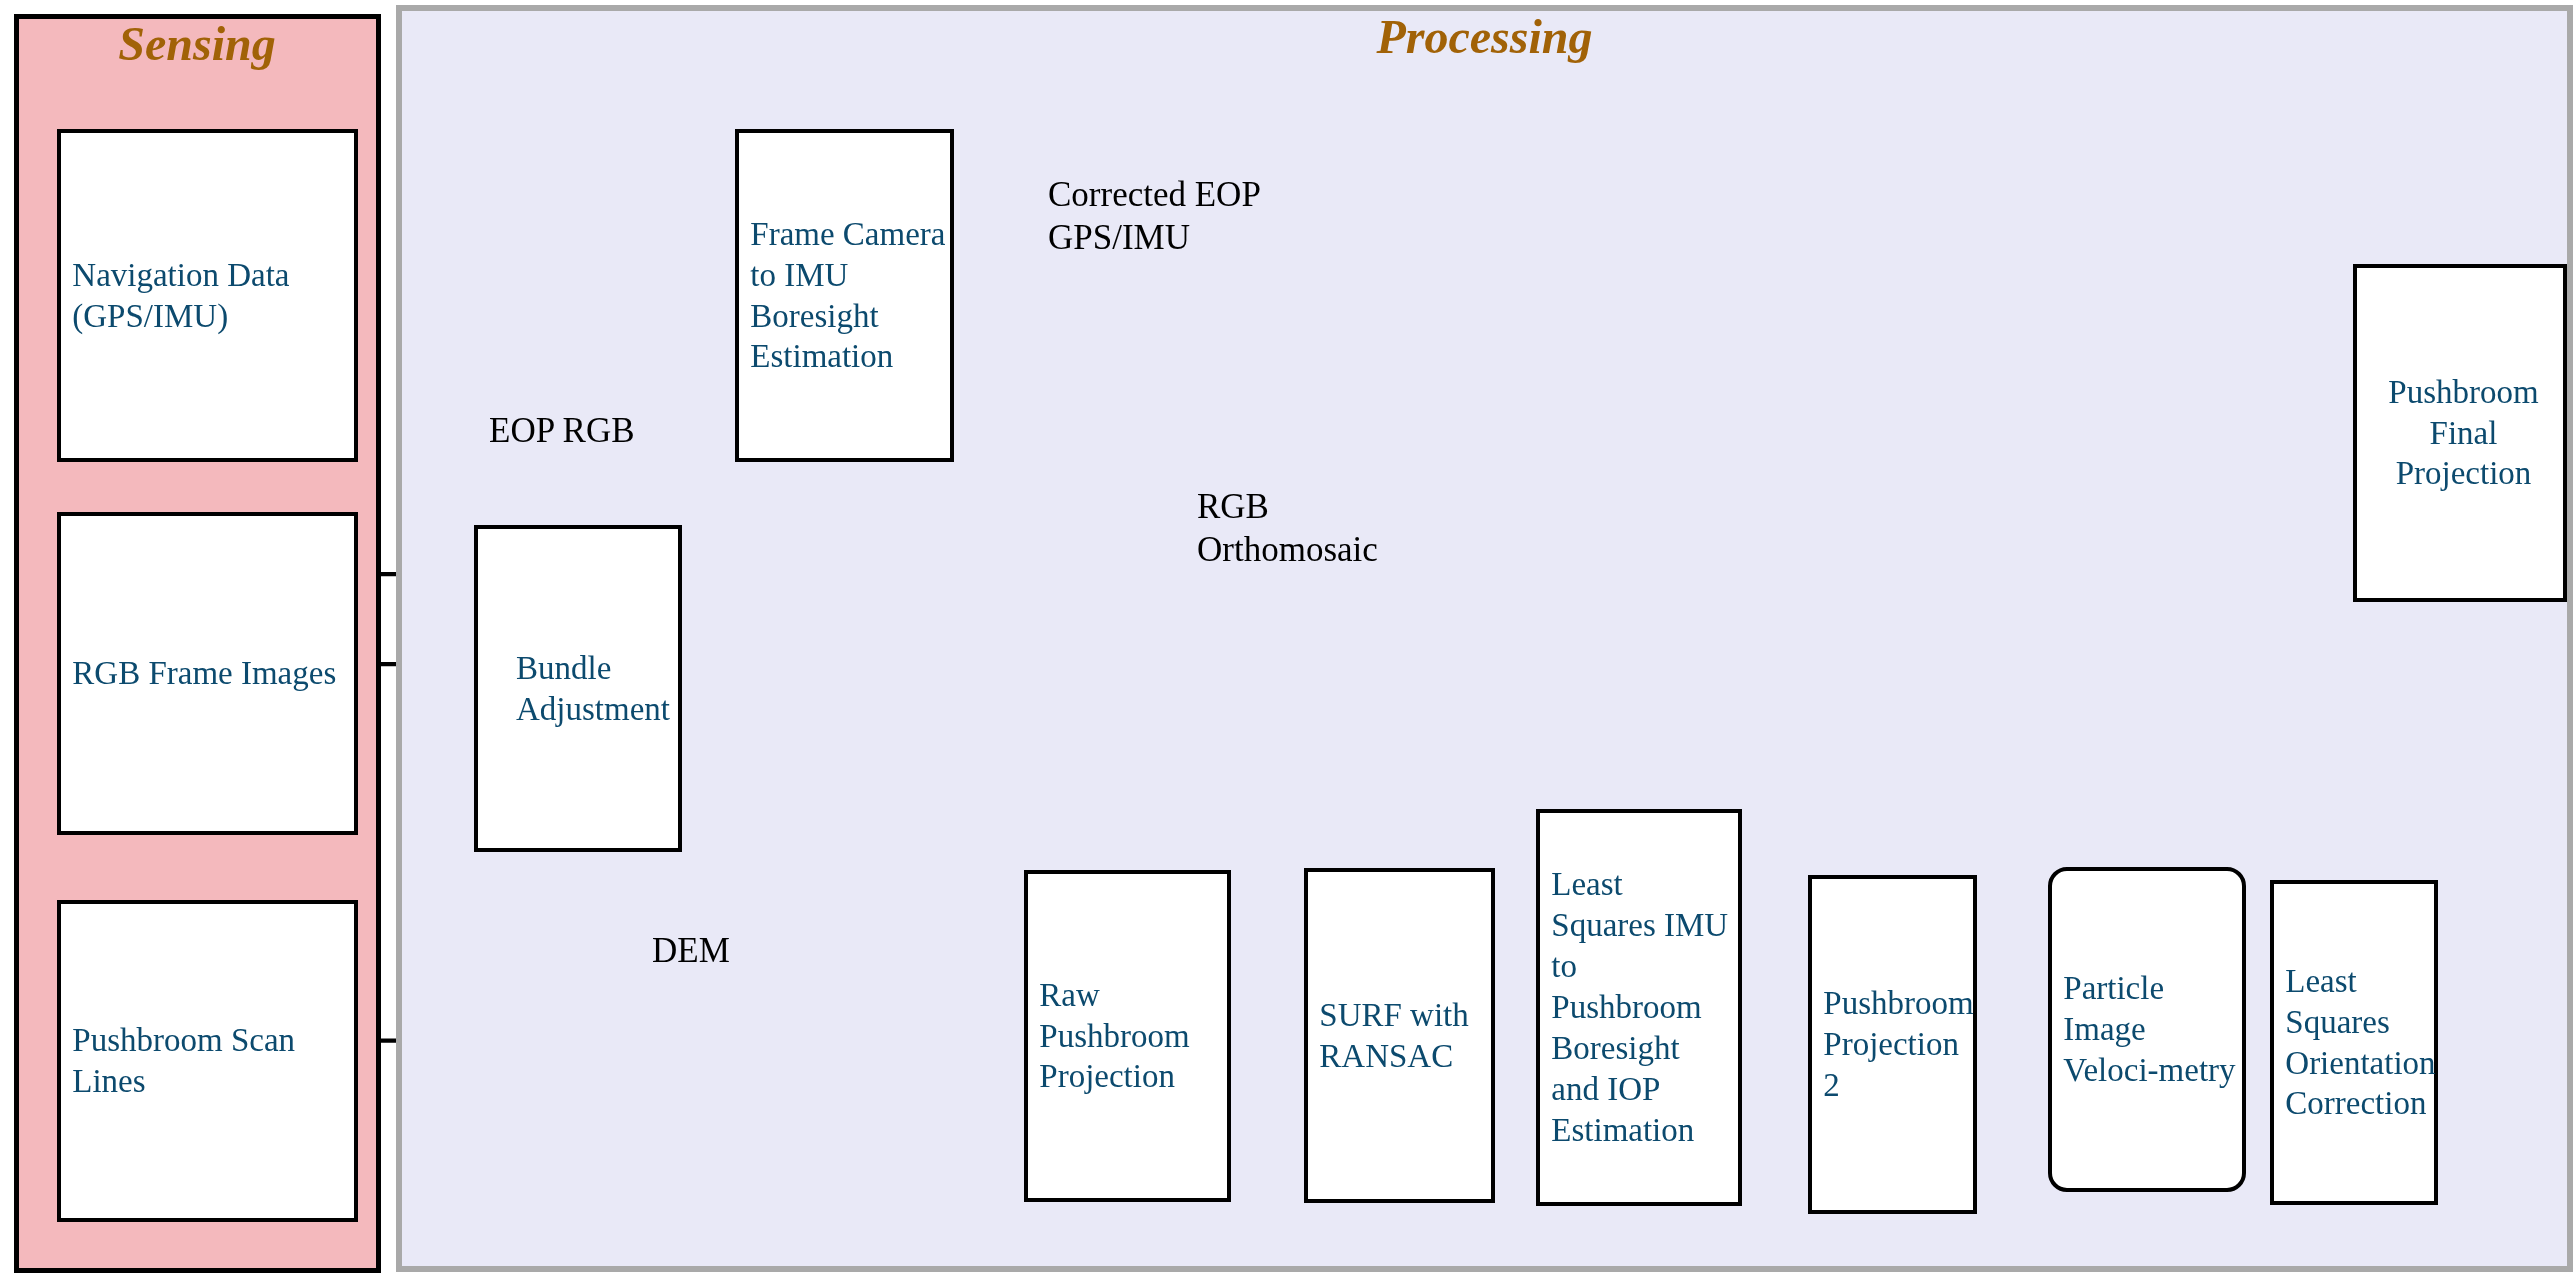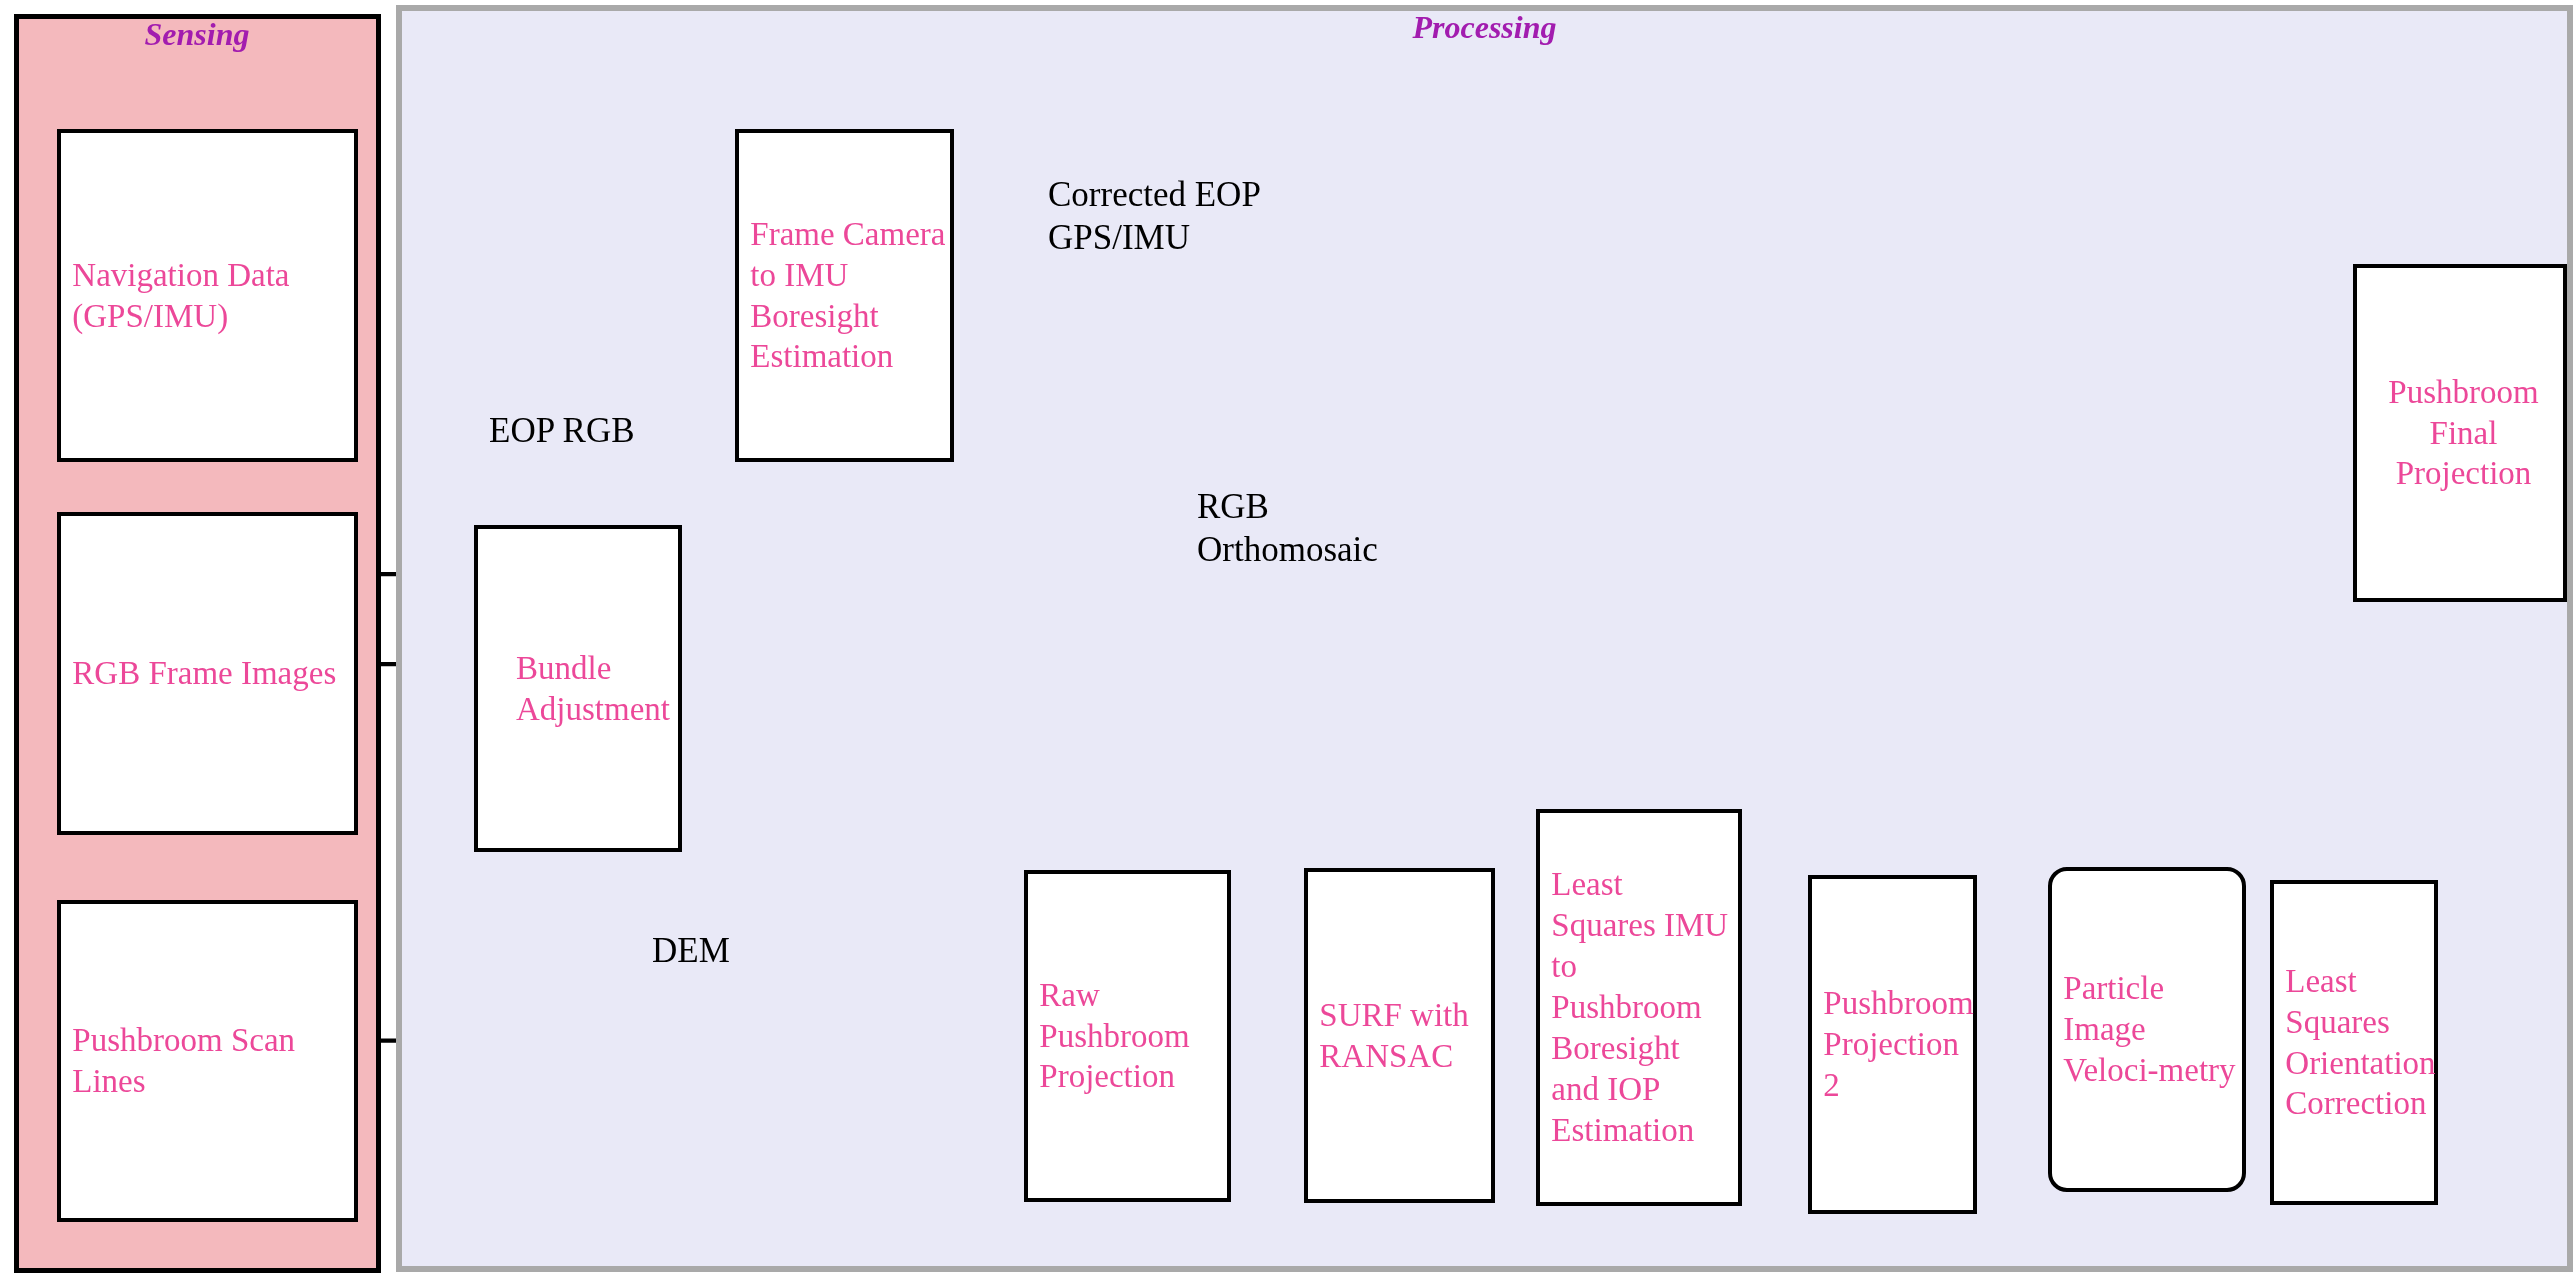--- a/index.html
+++ b/index.html
@@ -4,26 +4,26 @@
 <style>
   html,body{margin:0;padding:0;background:#ffffff;}
   #stage{position:relative;width:2576px;height:1278px;overflow:hidden;
          font-family:"Liberation Serif","DejaVu Serif",serif;background:#ffffff;}
   .panel{position:absolute;box-sizing:border-box;}
   #sensing-panel{left:13.5px;top:13.5px;width:367px;height:1259px;
                  background:#F4B9BD;border:5px solid #000;}
   #processing-panel{left:396px;top:5px;width:2177px;height:1267px;
                     background:#E9E9F7;border:6.4px solid #A9A9A9;}
   .panel-title{position:absolute;width:100%;text-align:center;
-               font-style:italic;font-weight:bold;font-size:32px;color:#a21caf;}
+               font-style:italic;font-weight:bold;font-size:48px;color:#a16207;}
   #sensing-title{top:15.6px;}
   #processing-title{top:8.5px;}
   .node{position:absolute;box-sizing:border-box;background:#ffffff;border:4.3px solid #000;
         display:flex;flex-direction:column;justify-content:center;
-        padding-left:11.3px;padding-right:4.3px;font-size:33px;line-height:1.24;color:#ec4899;}
+        padding-left:11.3px;padding-right:4.3px;font-size:33px;line-height:1.24;color:#0c4a6e;}
   .edge-label{position:absolute;font-size:35px;line-height:1.22;color:#000;}
   #svg-edges{position:absolute;left:0;top:0;width:2576px;height:1278px;}
   #svg-edges path{fill:none;stroke:#000;stroke-width:6px;}
 </style>
 </head>
 <body>
 
 <div id="stage">
 
   <svg id="svg-edges" viewBox="0 0 3634 1803" xmlns="http://www.w3.org/2000/svg">

